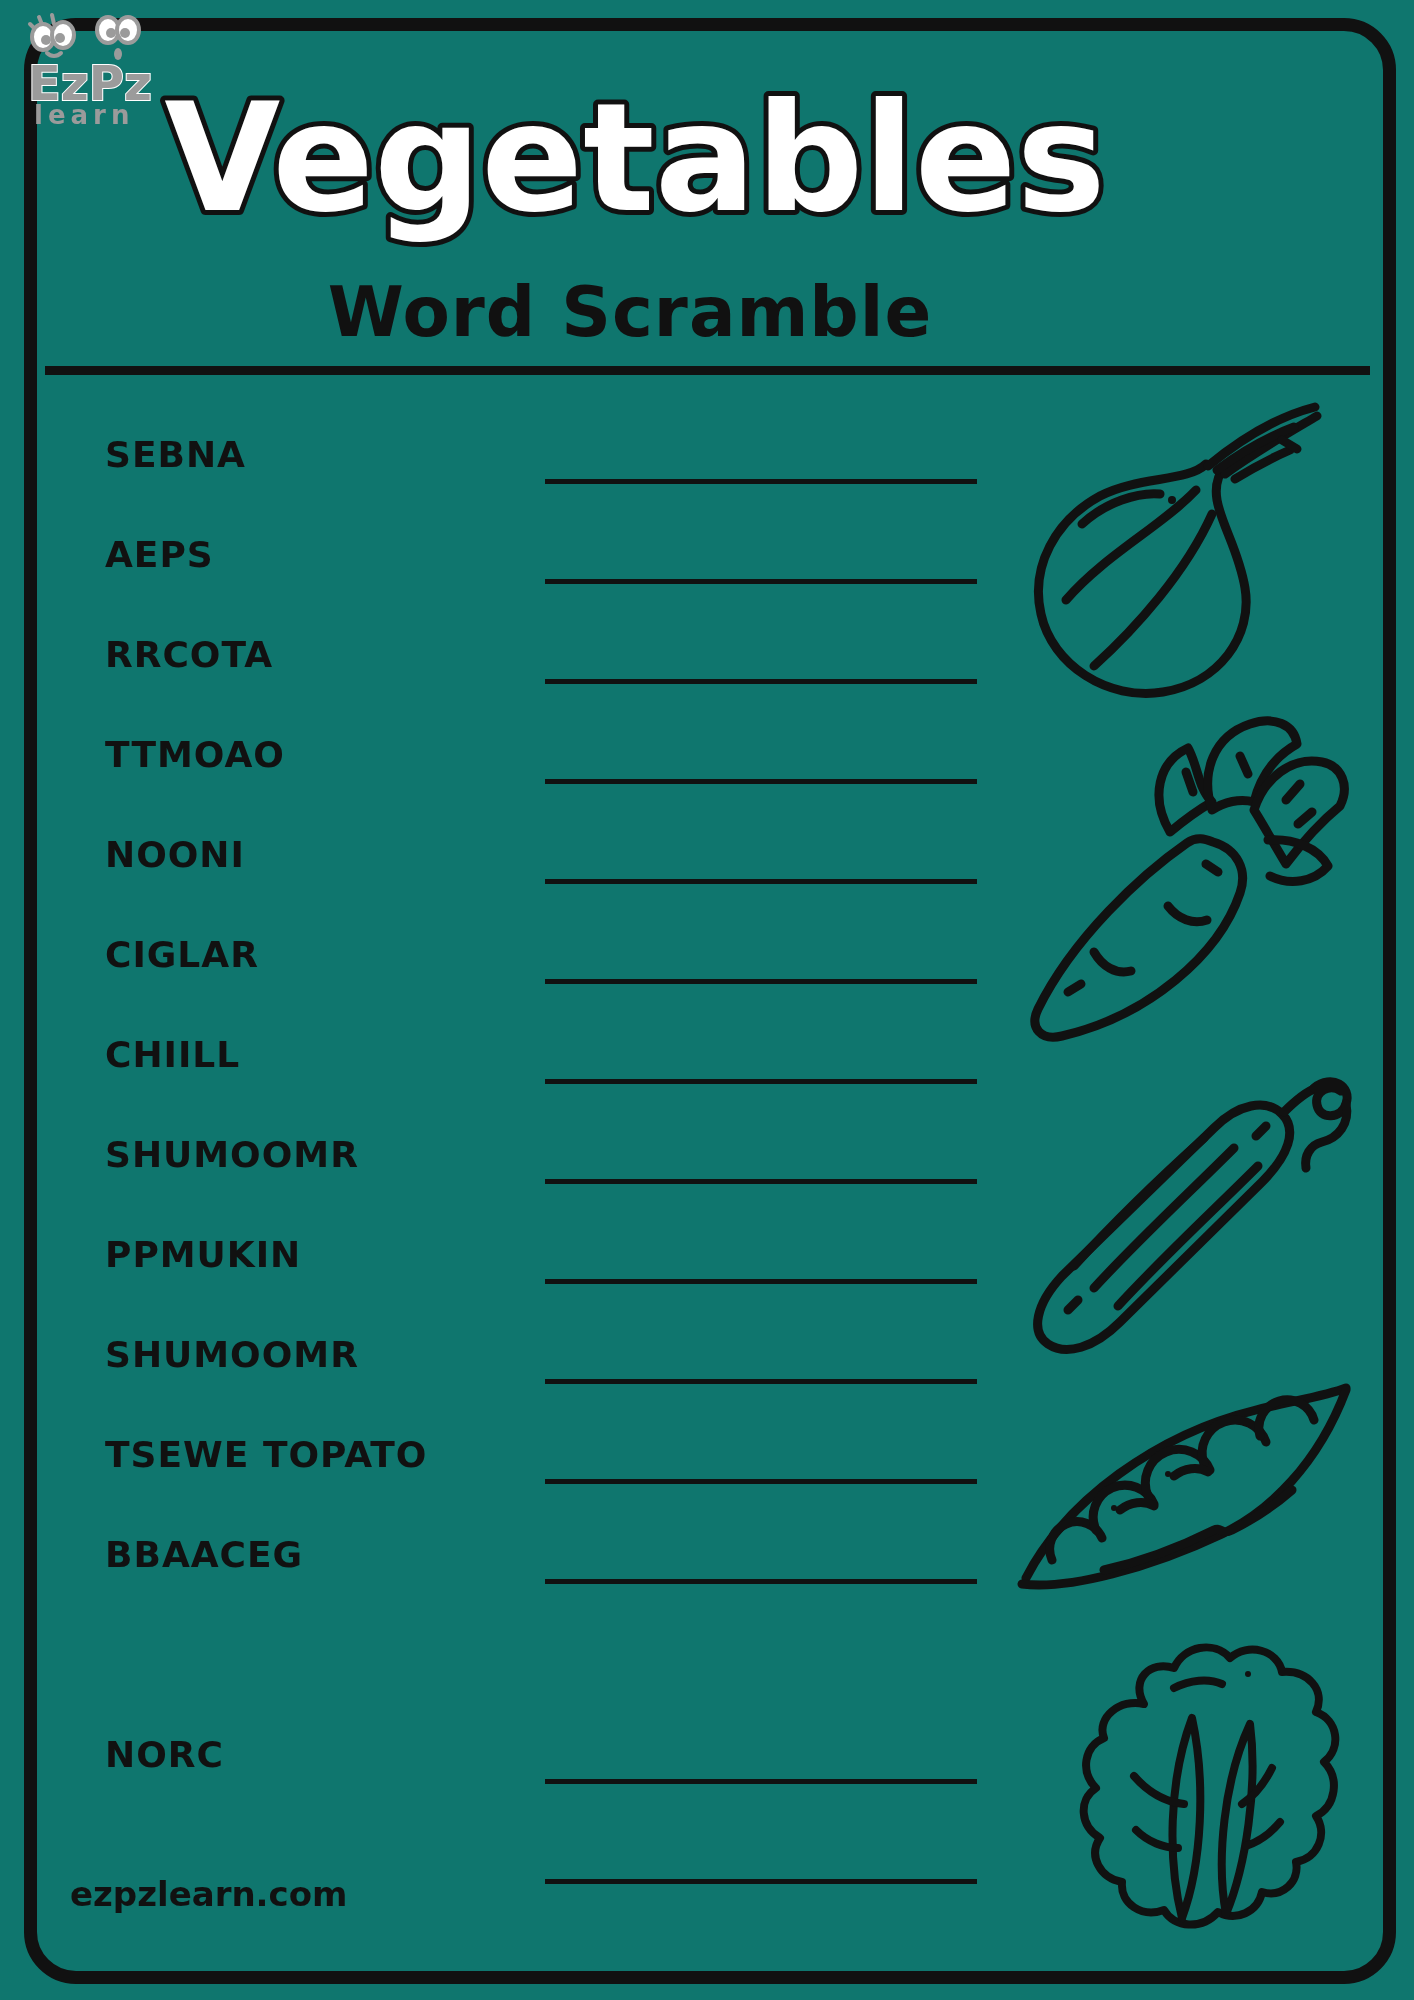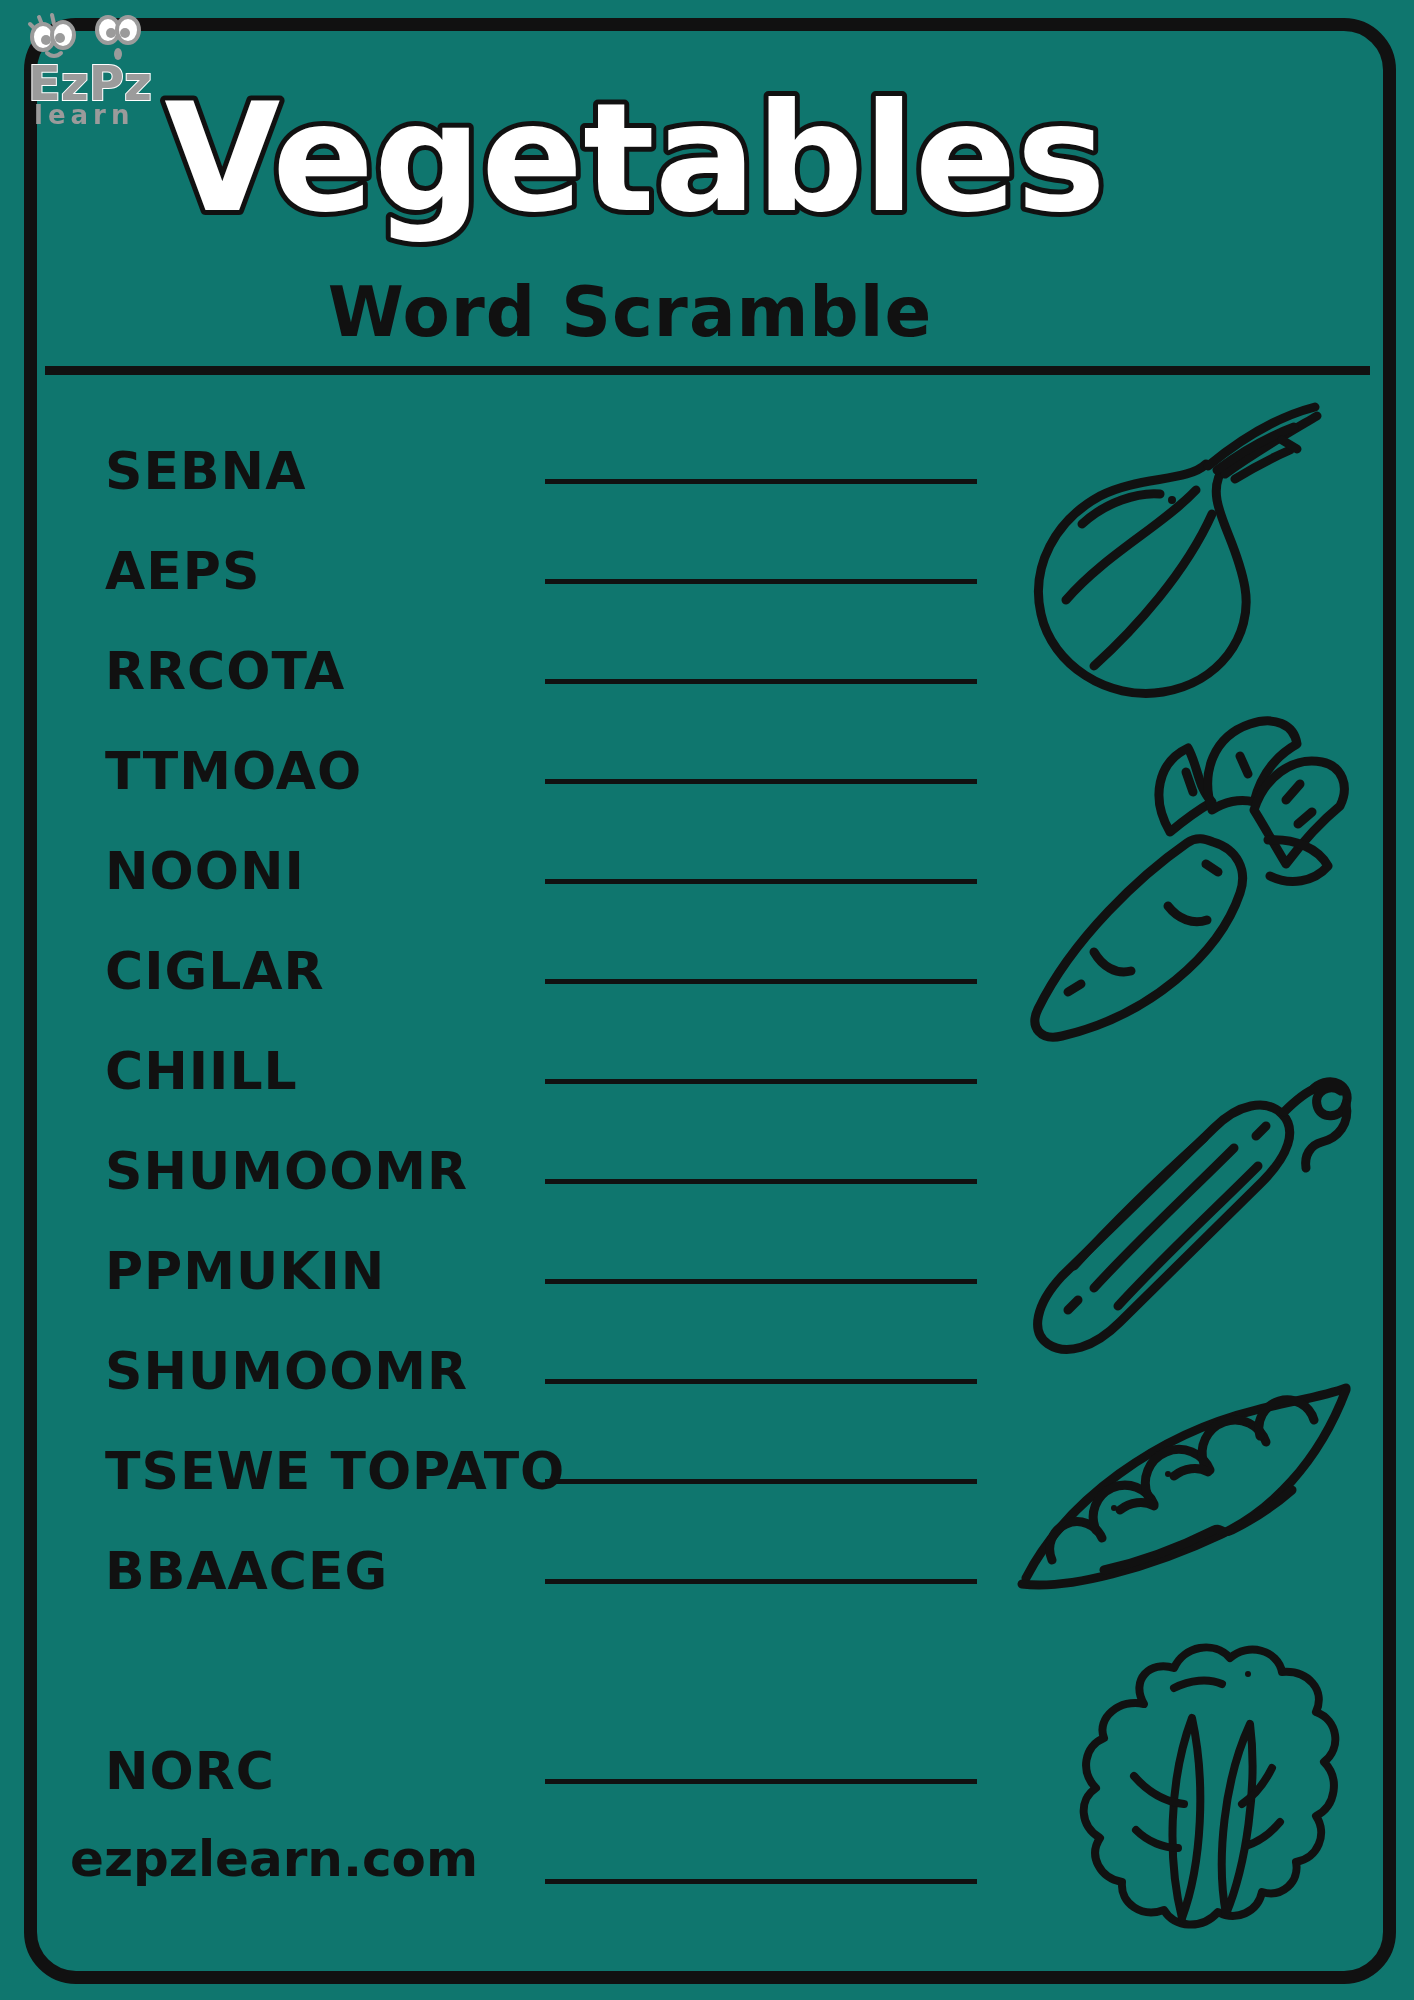--- a/index.html
+++ b/index.html
@@ -13,27 +13,27 @@
     border:13px solid #111;border-radius:52px;
   }
   .title-svg{position:absolute;left:0;top:40px;width:1414px;height:250px;}
   .subtitle{
     position:absolute;left:0;top:272px;width:1260px;text-align:center;
     font-size:69px;font-weight:bold;letter-spacing:1px;
   }
   .rule{position:absolute;left:45px;top:366px;width:1325px;height:9px;background:#111;}
   .wordrow{position:absolute;left:0;width:100%;height:100px;}
   .word{
-    position:absolute;left:105px;top:16px;height:100px;line-height:100px;
-    font-size:52px;font-weight:bold;letter-spacing:1px;white-space:nowrap;
+    position:absolute;left:105px;top:0;height:100px;line-height:100px;
+    font-size:36px;font-weight:bold;letter-spacing:1px;white-space:nowrap;
   }
   .answer-line{position:absolute;left:545px;top:74px;width:432px;height:5px;background:#111;}
   .veg{position:absolute;}
   .footer{
-    position:absolute;left:70px;top:1830px;font-size:50px;font-weight:bold;
+    position:absolute;left:70px;top:1874px;font-size:34px;font-weight:bold;
     letter-spacing:0px;
   }
   .logo-svg{position:absolute;left:22px;top:6px;width:165px;height:125px;}
 </style>
 </head>
 <body>
 
 <div class="page">
 
   <div class="frame"></div>

